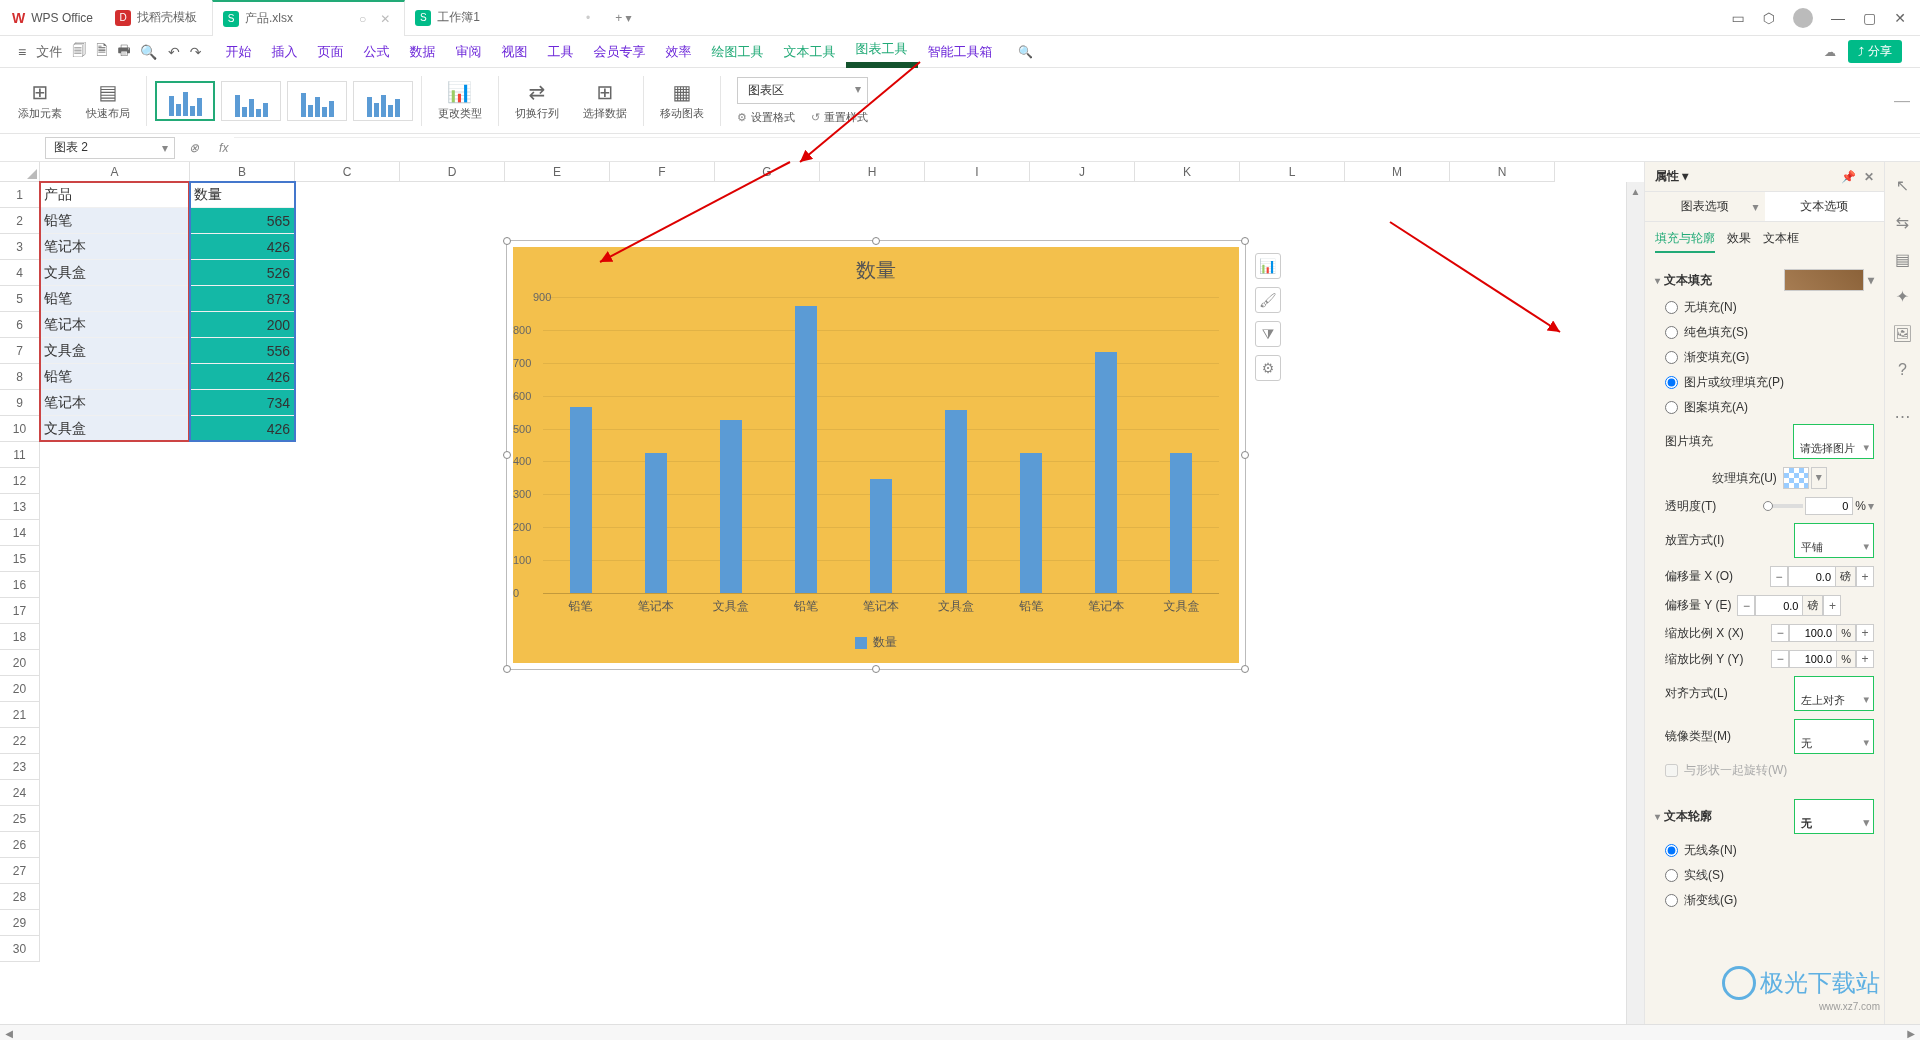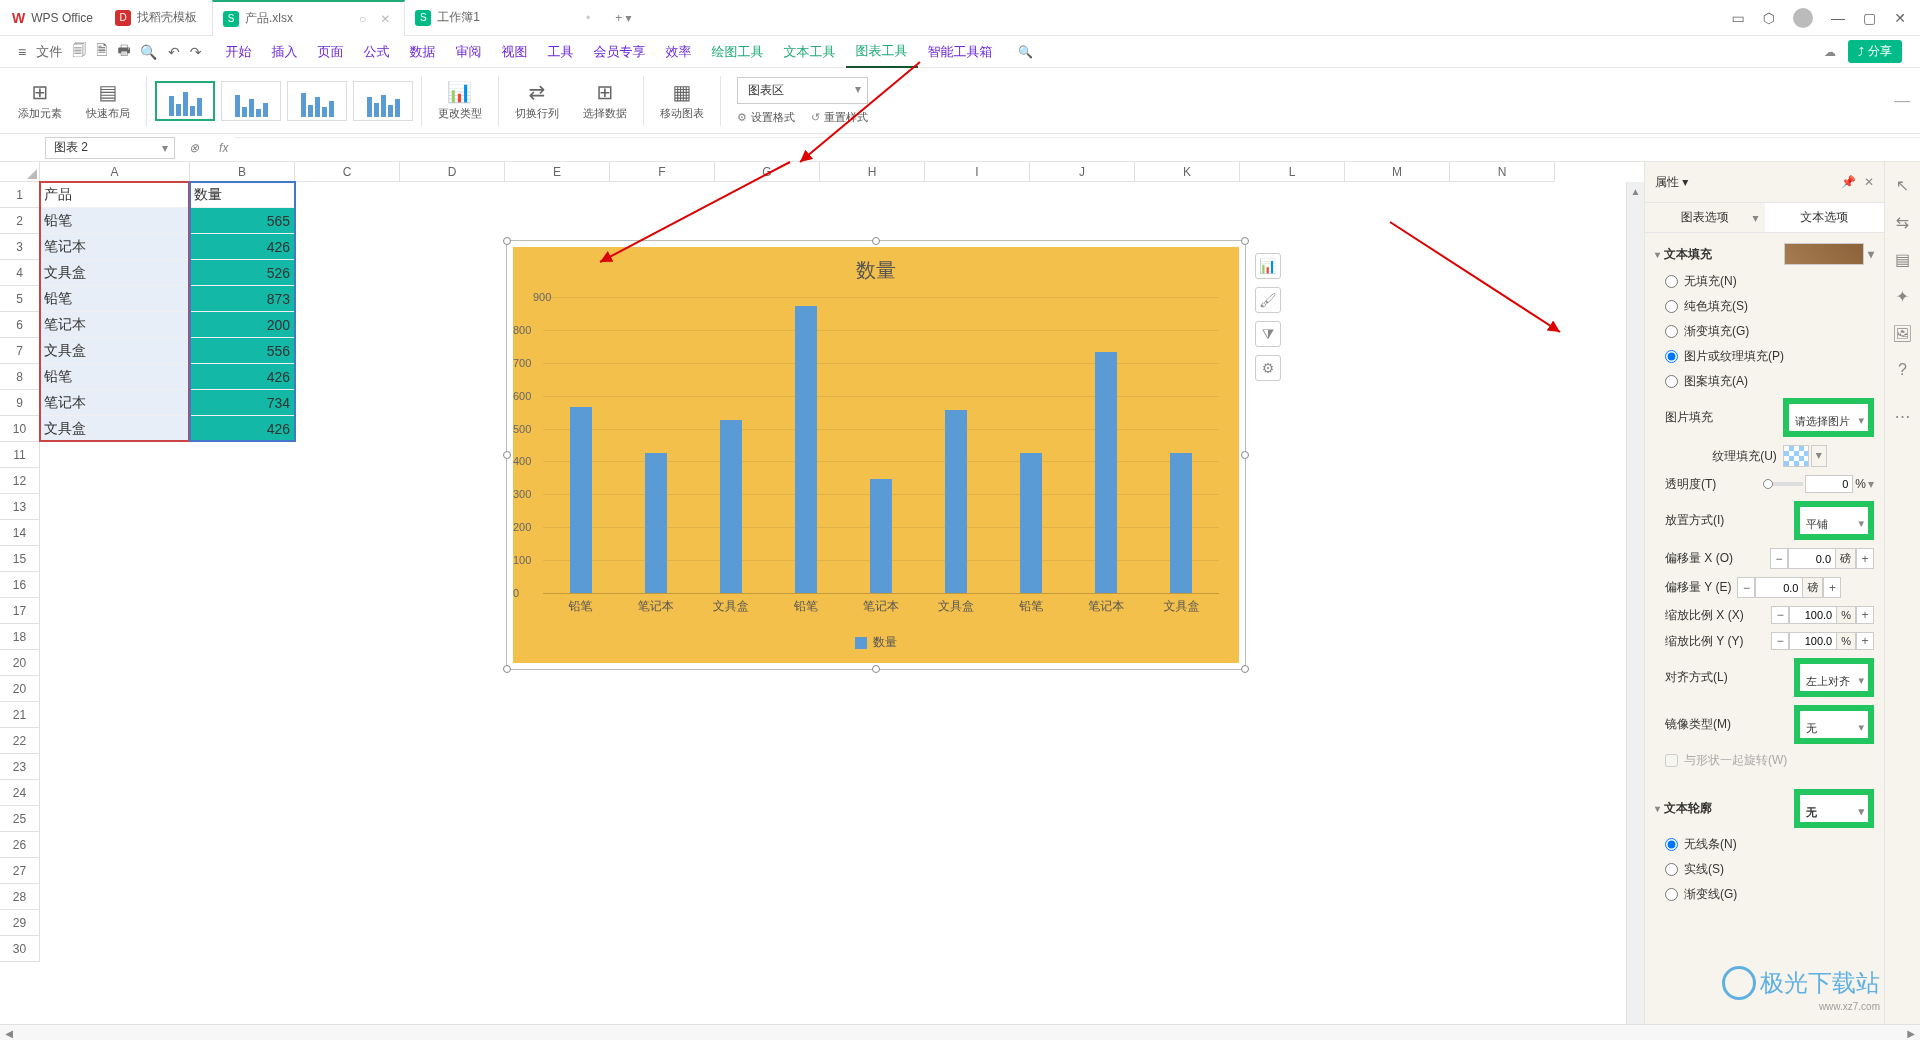--- a/index.html
+++ b/index.html
@@ -13,21 +13,21 @@
 .tab.active { background: #fff; border-right: 1px solid #e5e5e5; border-left: 1px solid #e5e5e5; border-top: 2px solid #2a7; }
 .tab .ficon { width: 16px; height: 16px; border-radius: 3px; display: flex; align-items: center; justify-content: center; font-size: 10px; color: #fff; }
 .fi-red { background: #d32f2f; } .fi-grn { background: #0b8; }
 .tab-add { padding: 0 10px; color: #888; }
 .win-controls { margin-left: auto; display: flex; align-items: center; gap: 18px; padding: 0 14px; color: #666; }
 .win-controls span { font-size: 14px; }
 
 
 .menubar { height: 32px; display: flex; align-items: center; background: #fff; padding: 0 8px; gap: 4px; border-bottom: 1px solid #e5e5e5; }
 .menubar .mlbl { padding: 0 10px; color: #6d28d9; font-size: 13px; height: 32px; display: flex; align-items: center; }
-.menubar .mlbl.on { color: #2a7; border-bottom: 2px solid #14532d; }
+.menubar .mlbl.on { color: #2a7; border-bottom: 6px solid #14532d; }
 .menubar .mlbl.grn { color: #2a7; }
 .qat { display: flex; align-items: center; gap: 10px; color: #666; padding: 0 10px; }
 .qat span { font-size: 14px; }
 .menu-right { margin-left: auto; display: flex; align-items: center; gap: 12px; padding-right: 10px; }
 .share-btn { background: #0b8; color: #fff; padding: 3px 10px; border-radius: 3px; font-size: 12px; display:flex; align-items:center; gap:4px; }
 
 
 .ribbon { height: 66px; display: flex; align-items: center; background: #fff; border-bottom: 1px solid #e5e5e5; padding: 0 10px; gap: 8px; }
 .ribbon-group { display: flex; flex-direction: column; align-items: center; justify-content: center; padding: 0 8px; color: #555; font-size: 11px; }
 .ribbon-group .ric { font-size: 20px; color: #666; margin-bottom: 2px; }
@@ -82,32 +82,32 @@
 .plot .axis { position: absolute; left: 0; right: 0; bottom: 0; border-top: 1px solid rgba(0,0,0,0.2); }
 .plot .bar { position: absolute; bottom: 0; background: #5b9bd5; width: 22px; }
 .plot .xlab { position: absolute; bottom: -22px; font-size: 12px; color: #555; transform: translateX(-50%); white-space: nowrap; }
 .legend { position: absolute; bottom: 12px; left: 50%; transform: translateX(-50%); display: flex; align-items: center; gap: 6px; font-size: 12px; color: #555; }
 .legend .sw { width: 12px; height: 12px; background: #5b9bd5; }
 
 .chart-side { position: absolute; right: -36px; top: 12px; display: flex; flex-direction: column; gap: 8px; }
 .chart-side div { width: 26px; height: 26px; background: #fff; border: 1px solid #ccc; border-radius: 3px; display: flex; align-items: center; justify-content: center; color: #888; font-size: 14px; }
 
 
-.rphdr { height: 41px; display: flex; align-items: center; justify-content: space-between; padding: 0 10px; border-bottom: 1px solid #e5e5e5; background: #f7f4ed; font-size: 12px; }
+.rphdr { height: 30px; display: flex; align-items: center; justify-content: space-between; padding: 0 10px; border-bottom: 1px solid #e5e5e5; background: #f7f4ed; font-size: 12px; font-weight: bold; }
 .rptabs { display: flex; height: 30px; }
 .rptabs div { flex: 1; display: flex; align-items: center; justify-content: center; font-size: 12px; border-bottom: 1px solid #e5e5e5; background: #f7f4ed; }
 .rptabs div.on { background: #fff; }
 .rpsub { display: flex; gap: 12px; padding: 8px 10px 6px; font-size: 12px; }
 .rpsub span.on { color: #2a7; border-bottom: 2px solid #2a7; padding-bottom: 4px; }
 .rp-section { padding: 6px 10px; font-size: 12px; }
 .rp-head { display: flex; align-items: center; gap: 4px; font-size: 12px; font-weight: bold; padding: 4px 0; }
 .rp-head::before { content: "▾"; color: #888; font-size: 10px; }
 .rp-row { display: flex; align-items: center; gap: 6px; padding: 4px 0 4px 10px; }
 .rp-row input[type=radio] { margin: 0; }
-.rp-dd { border: 6px solid #22c55e; background: #fff; padding: 10px 18px 2px 6px; font-size: 11px; position: relative; min-width: 80px; }
+.rp-dd { border: 1px solid #22c55e; background: #fff; padding: 16px 18px 2px 6px; font-size: 11px; position: relative; min-width: 80px; }
 .rp-dd::after { content: "▾"; position: absolute; right: 4px; color: #888; }
 .rp-num { border: 1px solid #ccc; background: #fff; width: 48px; text-align: right; padding: 2px 4px; font-size: 11px; }
 .spin { display: flex; }
 .spin button { width: 18px; border: 1px solid #ccc; background: #fff; font-size: 12px; color: #666; }
 .tex-prev { width: 80px; height: 22px; background: linear-gradient(45deg,#a67c52,#8b6239); border: 1px solid #ccc; }
 .pattern { width: 26px; height: 22px; border: 1px solid #ccc; background: repeating-conic-gradient(#9cf 0 25%, #fff 0 50%) 0 0/10px 10px; }
 
 
 .arrow-red { position: absolute; pointer-events: none; }
 
@@ -440,20 +440,25 @@
           <span>✕</span>
         </span>
       </div>
     <div class="rptabs">
       <div style="position:relative">
           <span>图表选项</span>
           <span style="position:absolute;right:6px;color:#888">▾</span>
         </div>
       <div class="on">文本选项</div>
     </div>
+    <div class="rpsub">
+      <span class="on">填充与轮廓</span>
+      <span>效果</span>
+      <span>文本框</span>
+    </div>
     <div class="rp-section">
       <div class="rp-head" style="justify-content:space-between">
           <span>文本填充</span>
           <div class="tex-prev" style="margin-left:auto"></div>
           <span style="color:#888">▾</span>
         </div>
       <div class="rp-row">
           <input type="radio" style="">
           <span>无填充(N)</span>
         </div>

